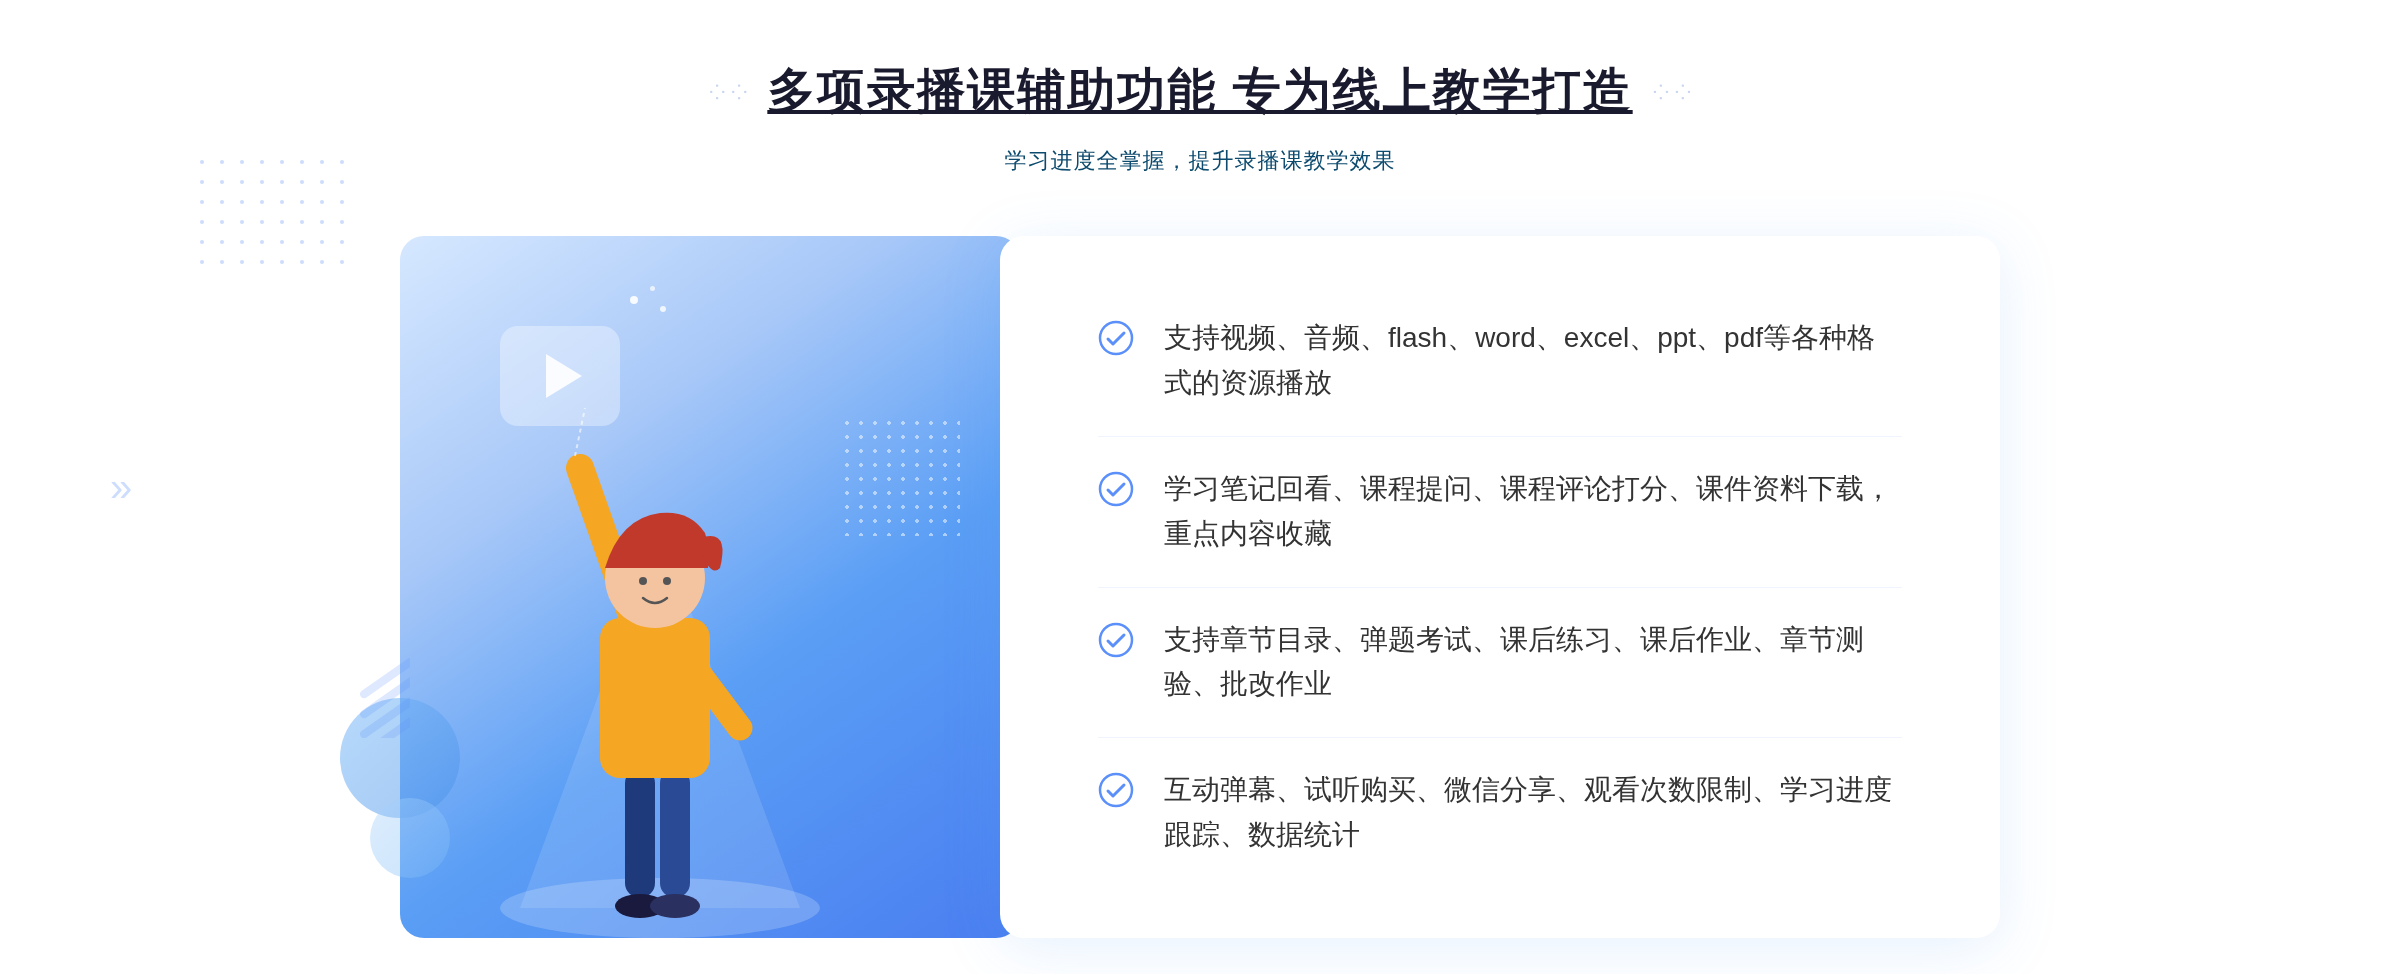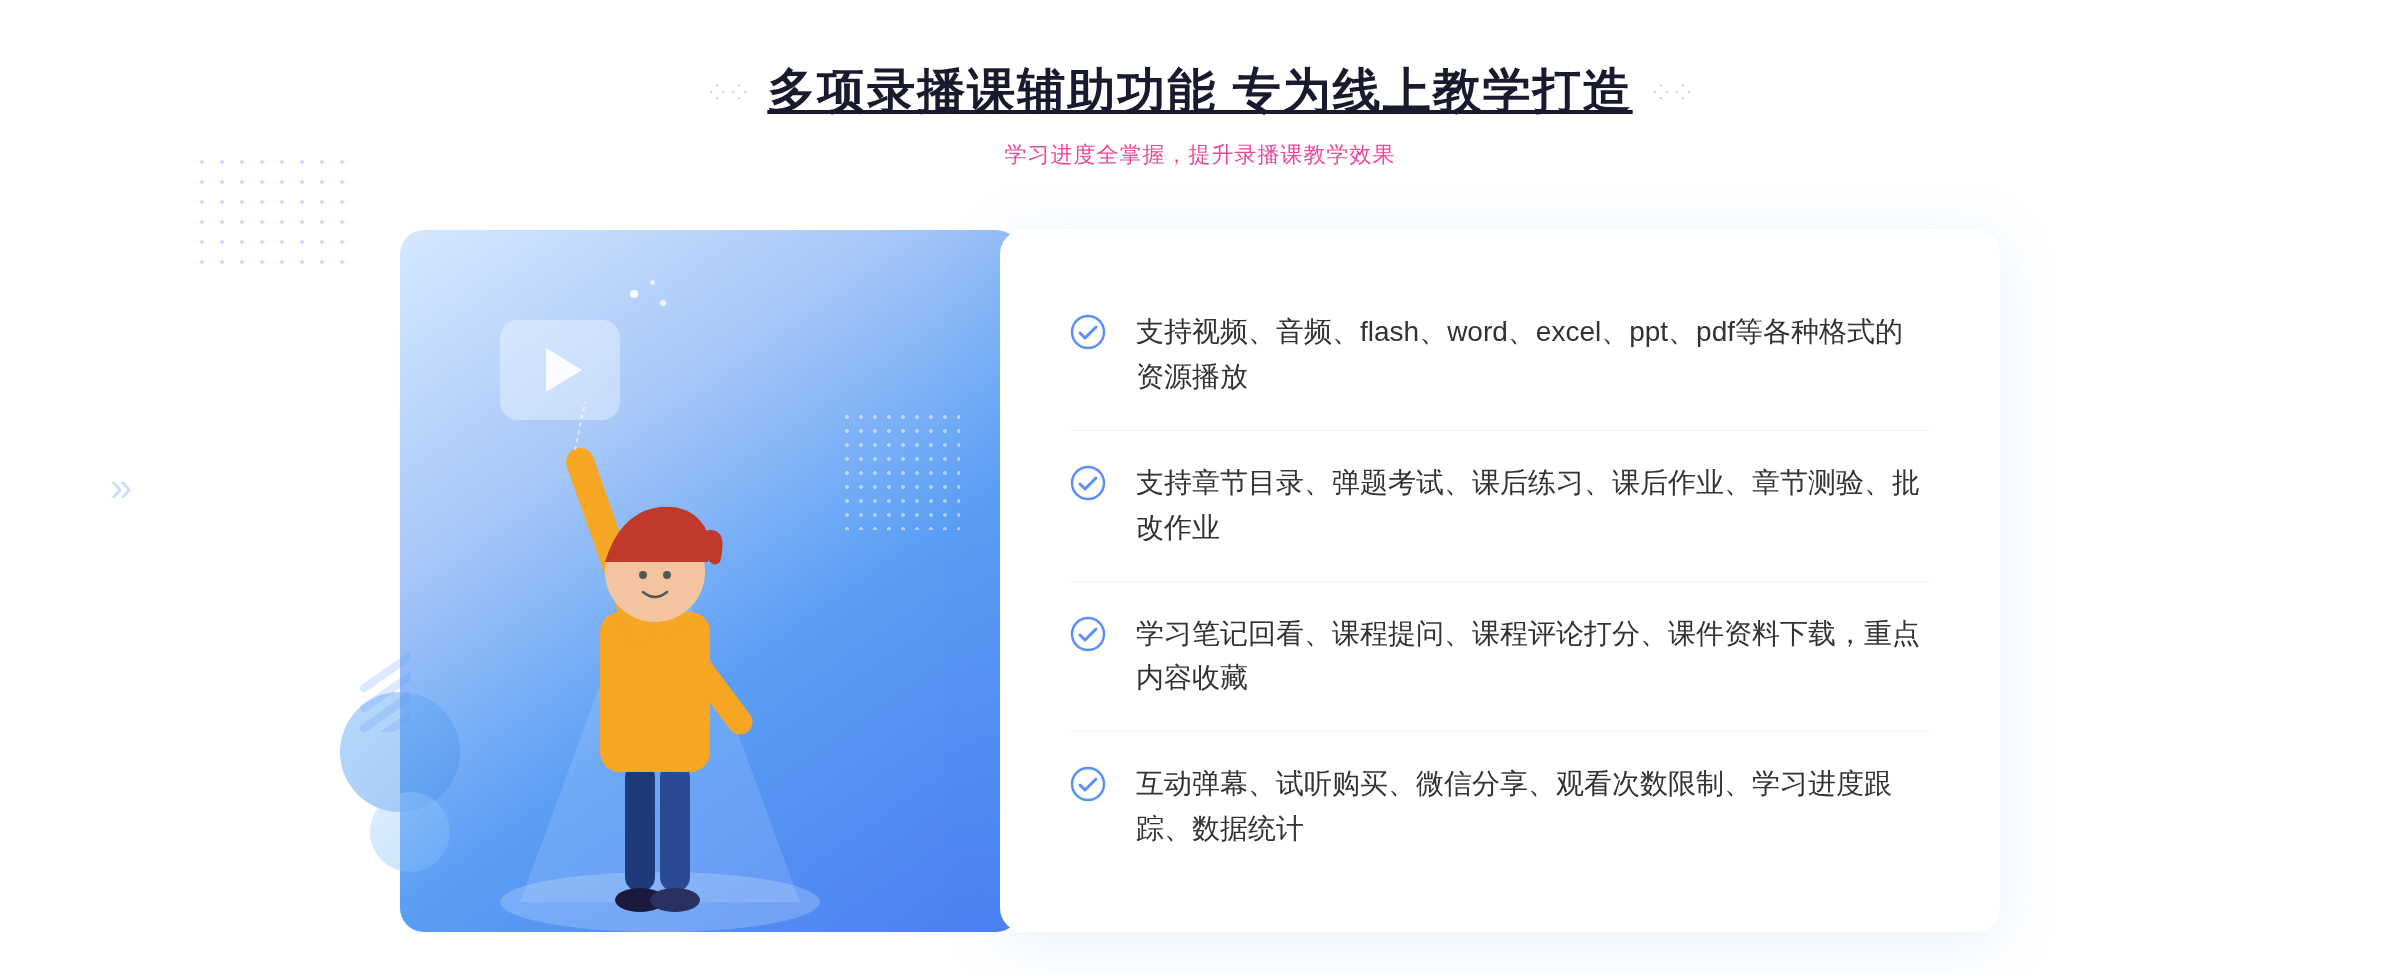--- a/index.html
+++ b/index.html
@@ -38,22 +38,22 @@
       font-size: 48px;
       font-weight: 700;
       color: #1a1a2e;
       letter-spacing: 2px;
       line-height: 1.3;
       text-decoration: underline;
     }
 
     .sub-title {
       font-size: 22px;
-      color: #ec4899;
-      margin-top: 18px;
+      color: #0c4a6e;
+      margin-top: 24px;
       font-weight: 400;
       letter-spacing: 1px;
     }
 
     .content-area {
       display: flex;
       flex-direction: row;
       align-items: stretch;
       width: 1600px;
       margin-top: 40px;
@@ -182,21 +182,21 @@
       border-radius: 4px;
       opacity: 0.4;
     }
 
     
     .features-card {
       flex: 1;
       background: #ffffff;
       border-radius: 24px;
       box-shadow: 0 10px 60px rgba(90, 158, 245, 0.15);
-      padding: 50px 70px;
+      padding: 50px 98px;
       margin-left: -20px;
       z-index: 2;
       display: flex;
       flex-direction: column;
       justify-content: space-between;
       min-height: 680px;
     }
 
     .feature-item {
       display: flex;
@@ -393,31 +393,31 @@
         <span class="feature-text">支持视频、音频、flash、word、excel、ppt、pdf等各种格式的资源播放</span>
       </div>
 
       <div class="feature-item">
         <div class="check-icon">
           <svg viewBox="0 0 36 36" xmlns="http://www.w3.org/2000/svg">
             <circle cx="18" cy="18" r="16" fill="none" stroke="#5b8ff9" stroke-width="2.5"></circle>
             <polyline points="10,19 15,24 26,13" fill="none" stroke="#5b8ff9" stroke-width="3" stroke-linecap="round" stroke-linejoin="round"></polyline>
           </svg>
         </div>
-        <span class="feature-text">支持章节目录、弹题考试、课后练习、课后作业、章节测验、批改作业</span>
+        <span class="feature-text">学习笔记回看、课程提问、课程评论打分、课件资料下载，重点内容收藏</span>
       </div>
 
       <div class="feature-item">
         <div class="check-icon">
           <svg viewBox="0 0 36 36" xmlns="http://www.w3.org/2000/svg">
             <circle cx="18" cy="18" r="16" fill="none" stroke="#5b8ff9" stroke-width="2.5"></circle>
             <polyline points="10,19 15,24 26,13" fill="none" stroke="#5b8ff9" stroke-width="3" stroke-linecap="round" stroke-linejoin="round"></polyline>
           </svg>
         </div>
-        <span class="feature-text">学习笔记回看、课程提问、课程评论打分、课件资料下载，重点内容收藏</span>
+        <span class="feature-text">支持章节目录、弹题考试、课后练习、课后作业、章节测验、批改作业</span>
       </div>
 
       <div class="feature-item">
         <div class="check-icon">
           <svg viewBox="0 0 36 36" xmlns="http://www.w3.org/2000/svg">
             <circle cx="18" cy="18" r="16" fill="none" stroke="#5b8ff9" stroke-width="2.5"></circle>
             <polyline points="10,19 15,24 26,13" fill="none" stroke="#5b8ff9" stroke-width="3" stroke-linecap="round" stroke-linejoin="round"></polyline>
           </svg>
         </div>
         <span class="feature-text">互动弹幕、试听购买、微信分享、观看次数限制、学习进度跟踪、数据统计</span>

